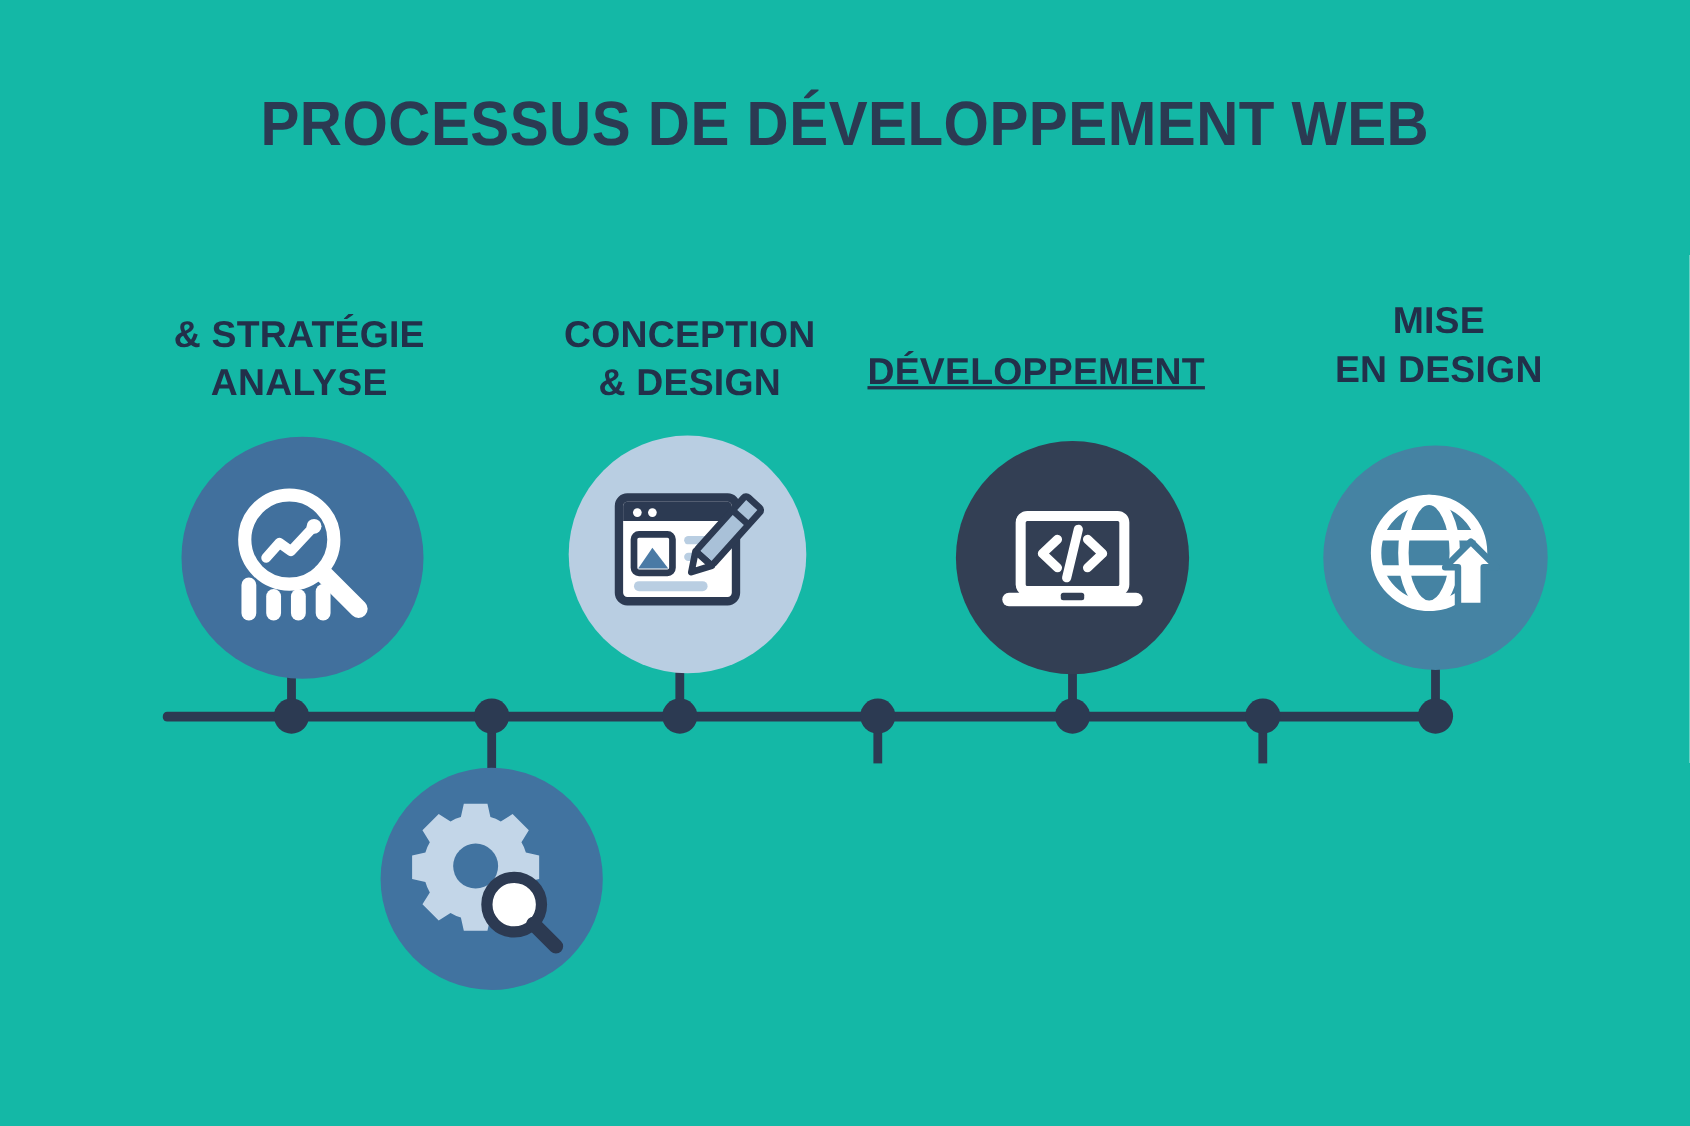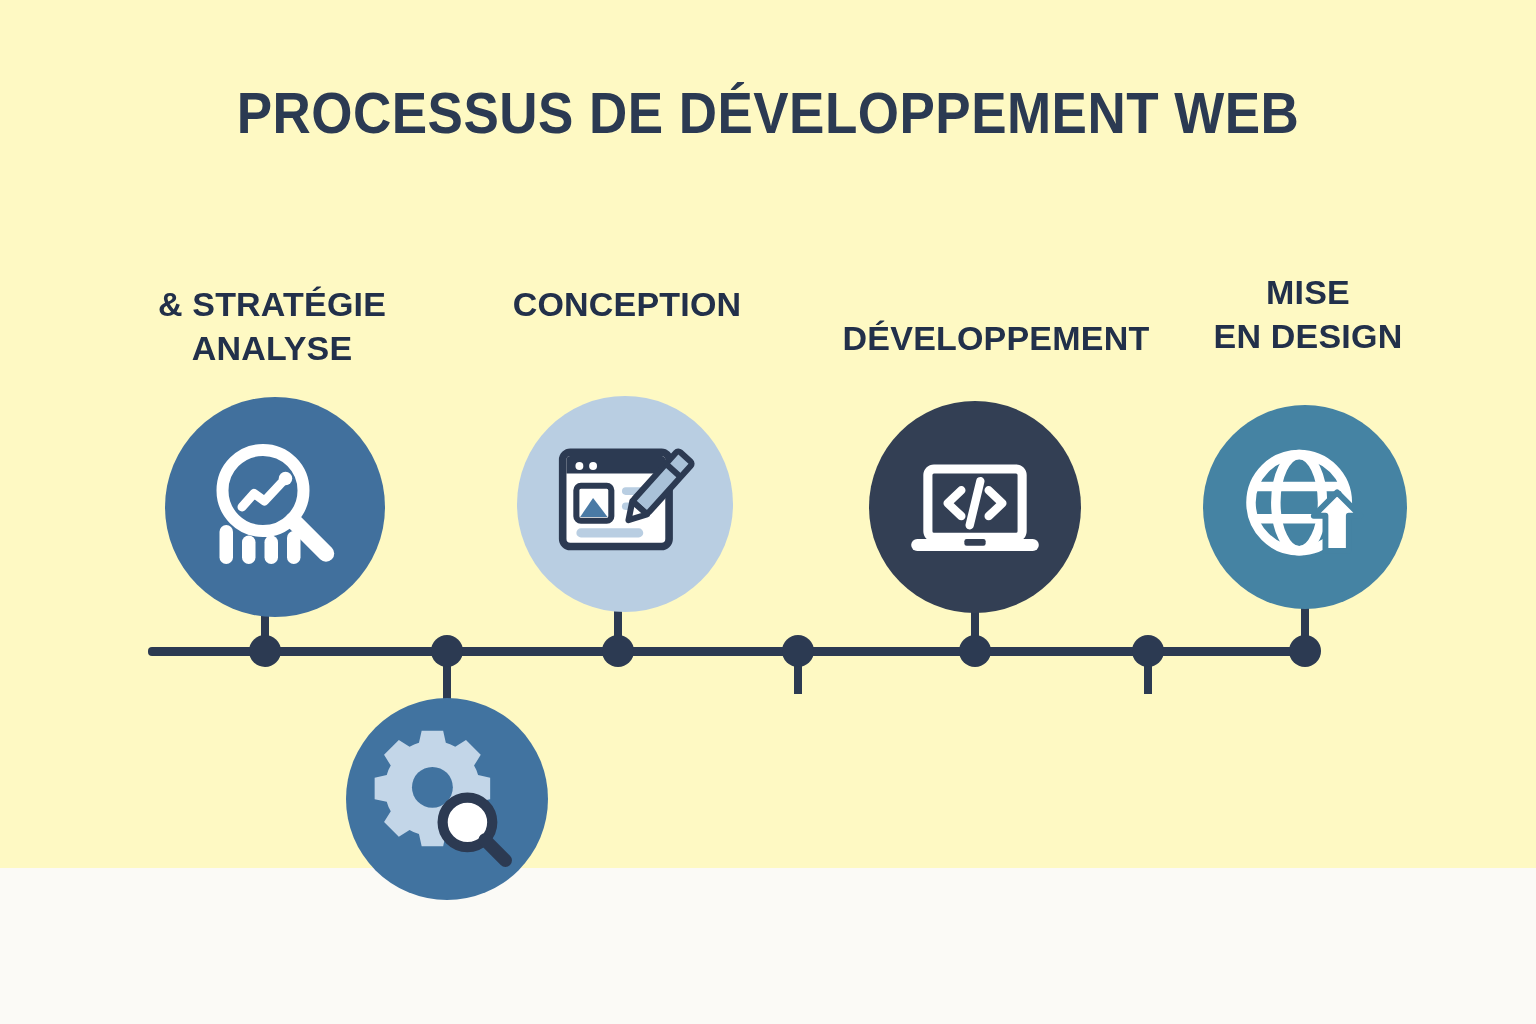--- a/index.html
+++ b/index.html
@@ -11,22 +11,22 @@
     height: 1024px;
     background: #fbfaf6;
     font-family: "Liberation Sans", sans-serif;
     overflow: hidden;
     position: relative;
   }
   #stage {
     position: absolute;
     left: 0; top: 0;
     width: 1536px;
-    height: 868px;
-    background: #fef9c3;
+    height: 1024px;
+    background: #14b8a6;
   }
 
   
   .title {
     position: absolute;
     left: 0;
     top: 84px;
     width: 1536px;
     text-align: center;
     font-family: "Liberation Sans Narrow", "Liberation Sans", sans-serif;
@@ -166,38 +166,39 @@
         <g transform="rotate(42 72 38)">
           <rect x="66" y="12" width="13" height="45" rx="2" fill="#a9c1d8" stroke="#2c3a52" stroke-width="4"></rect>
           <path d="M66 57 L72.5 68 L79 57 z" fill="#ffffff" stroke="#2c3a52" stroke-width="4" stroke-linejoin="round"></path>
           <line x1="66" y1="24" x2="79" y2="24" stroke="#2c3a52" stroke-width="4"></line>
         </g>
       </svg>
     </span>
   </div>
   <div class="label" style="left:627px; top:282px;">
     <span class="ln">CONCEPTION</span>
+    <span class="ln">&amp; DESIGN</span>
   </div>
 
   <div class="bubble" style="left:975px; top:507px; width:212px; height:212px; background:#333f54;">
     <span>
       <svg width="152" height="152" viewBox="0 0 100 100" fill="none">
 
         <rect x="19" y="25" width="62" height="45" rx="4" fill="none" stroke="#ffffff" stroke-width="6"></rect>
 
         <path d="M12 71 h76 a3 3 0 0 1 0 8 h-76 a3 3 0 0 1 0 -8 z" fill="#ffffff"></path>
         <rect x="43" y="71" width="14" height="4.5" rx="1.5" fill="#333f54"></rect>
 
         <polyline points="41,39 32,47.5 41,56" stroke="#ffffff" stroke-width="5.5" stroke-linecap="round" stroke-linejoin="round" fill="none"></polyline>
         <polyline points="59,39 68,47.5 59,56" stroke="#ffffff" stroke-width="5.5" stroke-linecap="round" stroke-linejoin="round" fill="none"></polyline>
         <line x1="53.5" y1="33" x2="46.5" y2="62" stroke="#ffffff" stroke-width="5.5" stroke-linecap="round"></line>
       </svg>
     </span>
   </div>
-  <div class="label" style="left:996px; top:316px;">
+  <div class="label" style="left:942px; top:316px;text-decoration:underline;">
     <span class="ln">DÉVELOPPEMENT</span>
   </div>
 
   <div class="bubble" style="left:1305px; top:507px; width:204px; height:204px; background:#4583a3;">
     <span>
       <svg width="146" height="146" viewBox="0 0 100 100" fill="none">
         <g stroke="#ffffff" stroke-width="6.5" fill="none">
           <circle cx="46" cy="47" r="33"></circle>
           <ellipse cx="46" cy="47" rx="16" ry="33"></ellipse>
           <line x1="13.5" y1="36" x2="78.5" y2="36"></line>

